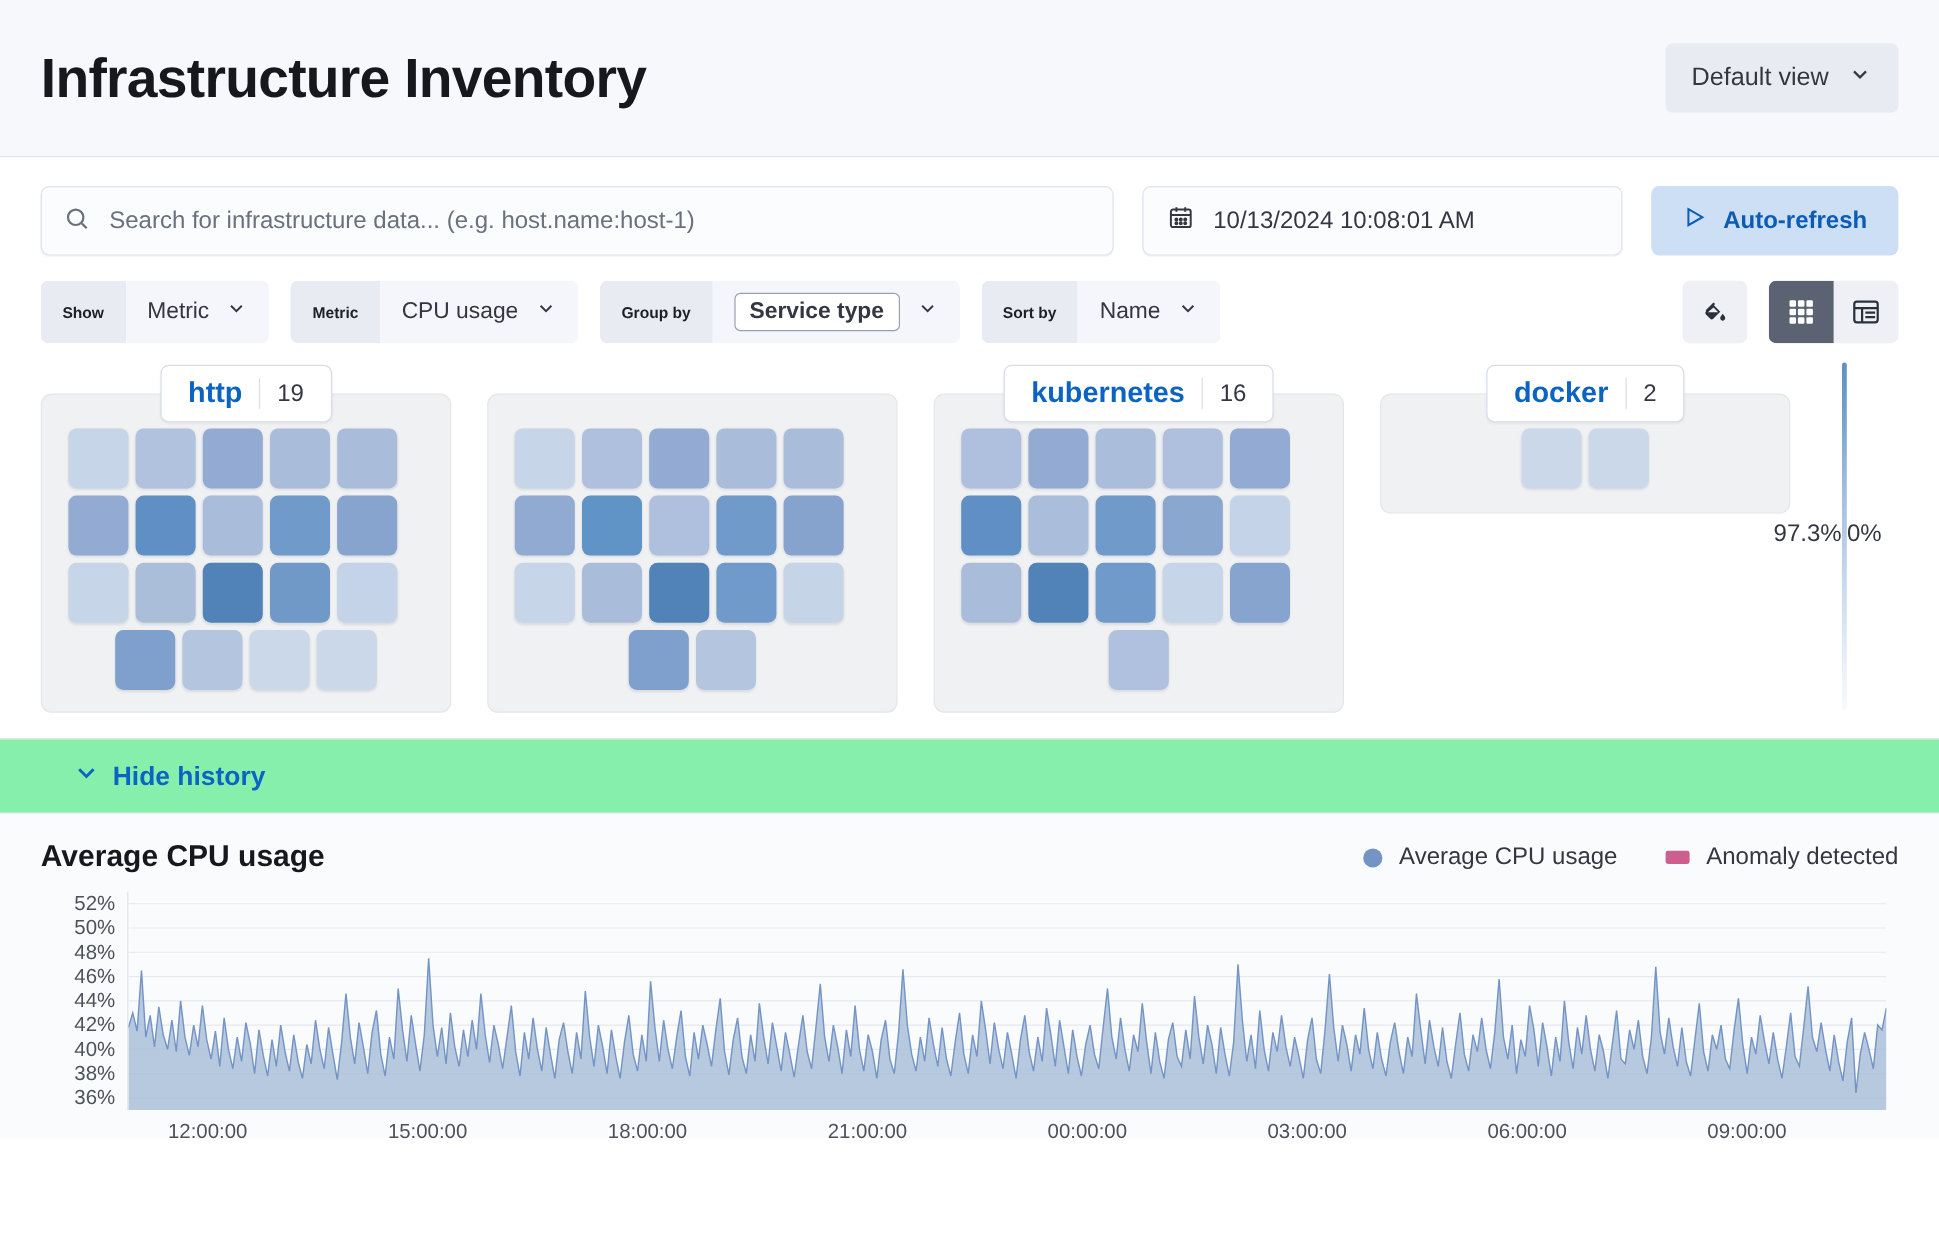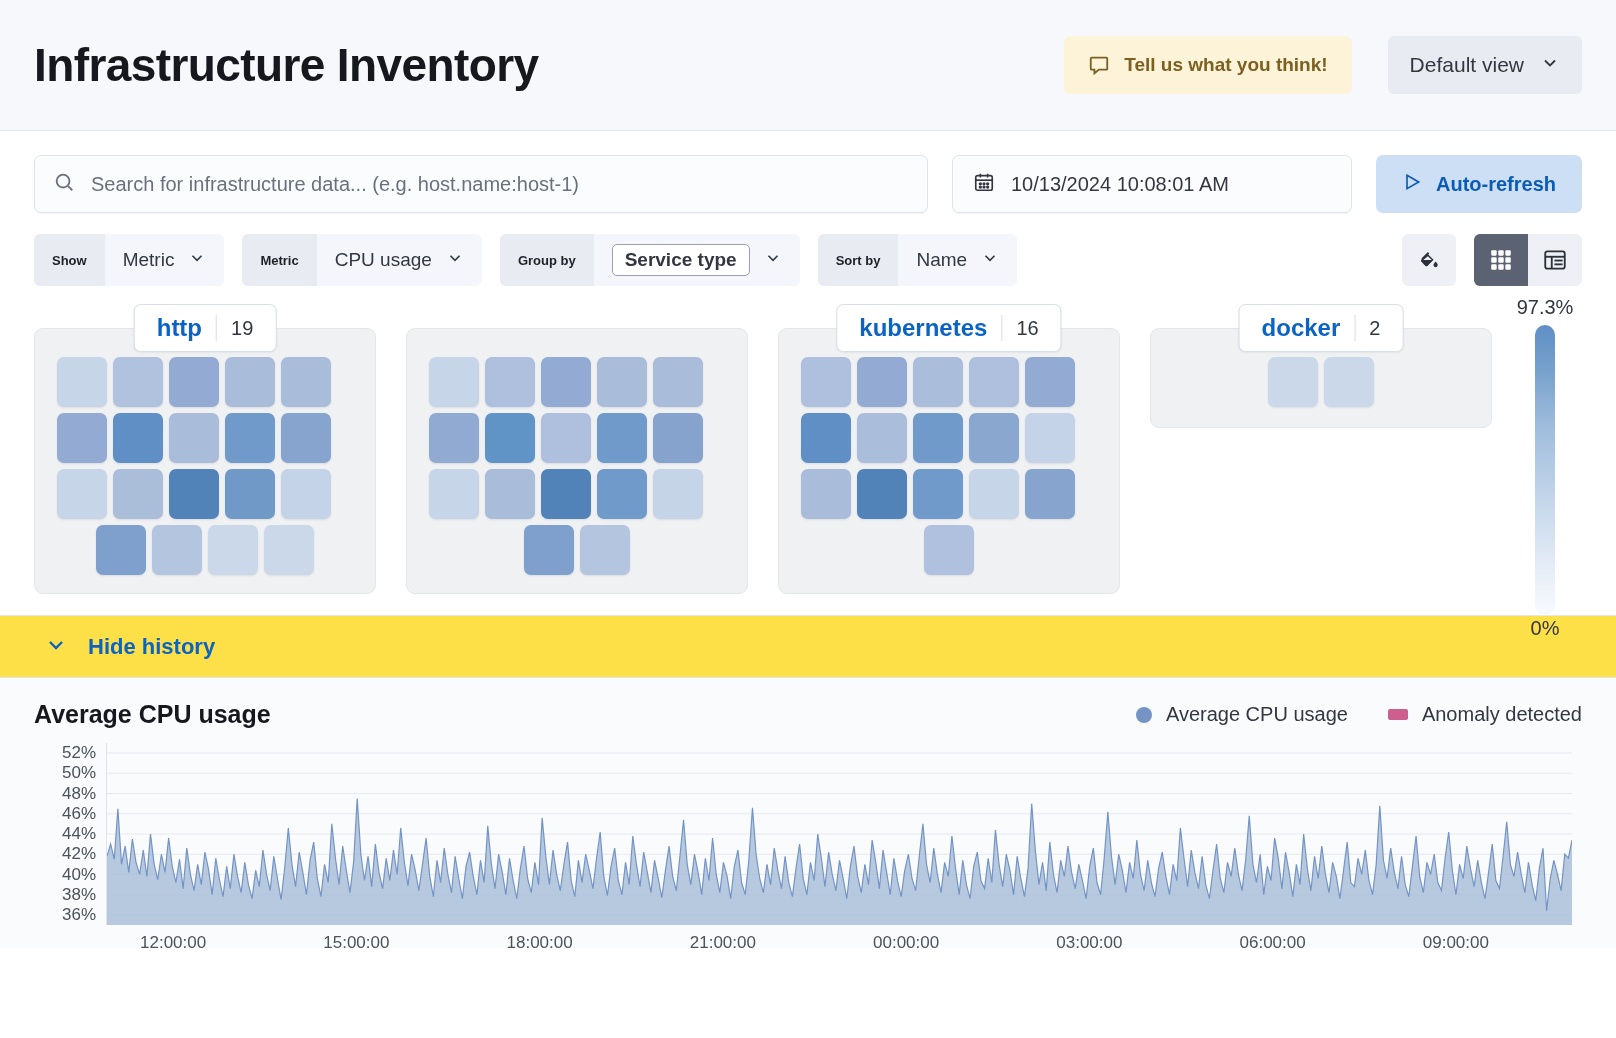--- a/index.html
+++ b/index.html
@@ -195,45 +195,45 @@
     width:50px; height:50px;
     border-radius:7px;
     box-shadow:0 1px 2px rgba(16,26,54,0.10);
   }
   .cell-row { display:flex; gap:6px; width:100%; }
   .cell-row.center { justify-content:center; }
 
   
   .legend-scale {
     position:absolute;
-    right:26px; top:10px;
-    display:flex; flex-direction:column; align-items:center;
+    right:48px; top:10px;
+    display:flex; flex-direction:row; align-items:center;
     width:90px;
     text-align:right;
   }
   .legend-top, .legend-bottom {
     font-size:20px; color:#343741;
   }
   .legend-bar {
     width:20px; height:290px;
     border-radius:10px;
     margin:6px 0 2px 0;
     background:linear-gradient(to bottom,
       #5f8fc4 0%, #6d99c9 9%, #7ba4ce 18%,
       #90b1d6 27%, #a0bddd 36%, #aec7e2 45%,
       #bcd0e7 55%, #c9daed 64%, #d6e2f1 73%,
       #e3ebf6 82%, #eef3f9 91%, #f7fafd 100%);
   }
 
   
   .history-toggle {
     height:62px;
-    display:flex; align-items:center; gap:20px;
-    padding:0 44px;
-    background:#fde047;
+    display:flex; align-items:center; gap:10px;
+    padding:0 60px;
+    background:#86efac;
     border-bottom:1px solid #e3e6ef;
     cursor:pointer;
   }
   .history-toggle span.txt {
     color:#0b63c4; font-size:22px; font-weight:bold;
   }
 
   
   .chart-panel {
     background:#fafbfd;
@@ -266,28 +266,20 @@
     font-size:17px; color:#4d5159;
   }
   .x-axis span { flex:1; text-align:left; padding-left:34px; }
 </style>
 </head>
 <body>
 
 <div class="header">
   <h1 class="page-title">Infrastructure Inventory</h1>
   <div class="header-right">
-    <div class="feedback-badge">
-      <span class="chat-icon">
-        <svg width="22" height="22" viewBox="0 0 24 24" fill="none" stroke="#7b6021" stroke-width="2">
-          <path d="M20 4H4a1 1 0 0 0-1 1v11a1 1 0 0 0 1 1h3v4l5-4h8a1 1 0 0 0 1-1V5a1 1 0 0 0-1-1z"></path>
-        </svg>
-      </span>
-      <span>Tell us what you think!</span>
-    </div>
     <div class="view-select">
       <span>Default view</span>
       <span>
         <svg width="20" height="20" viewBox="0 0 24 24" fill="none" stroke="#343741" stroke-width="2.2">
           <polyline points="6 9 12 15 18 9"></polyline>
         </svg>
       </span>
     </div>
   </div>
 </div>

